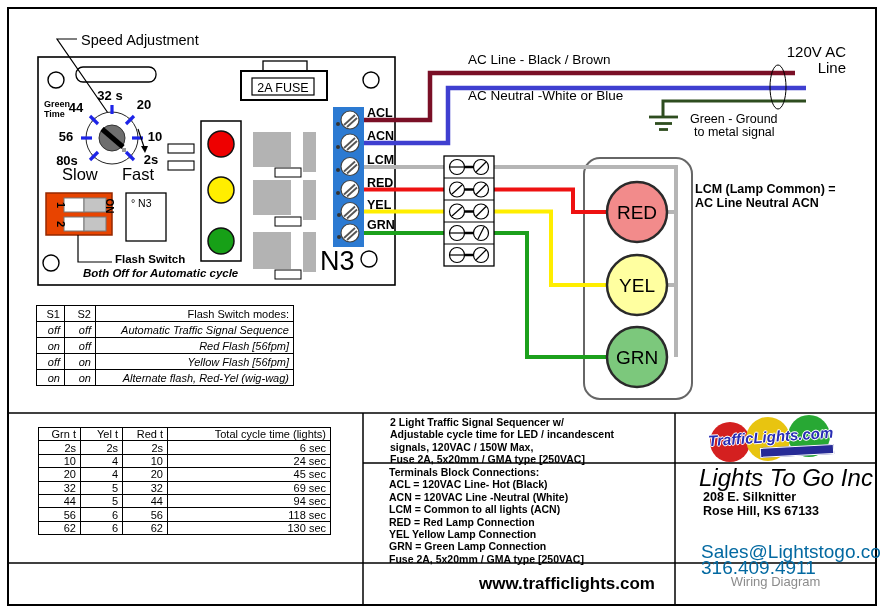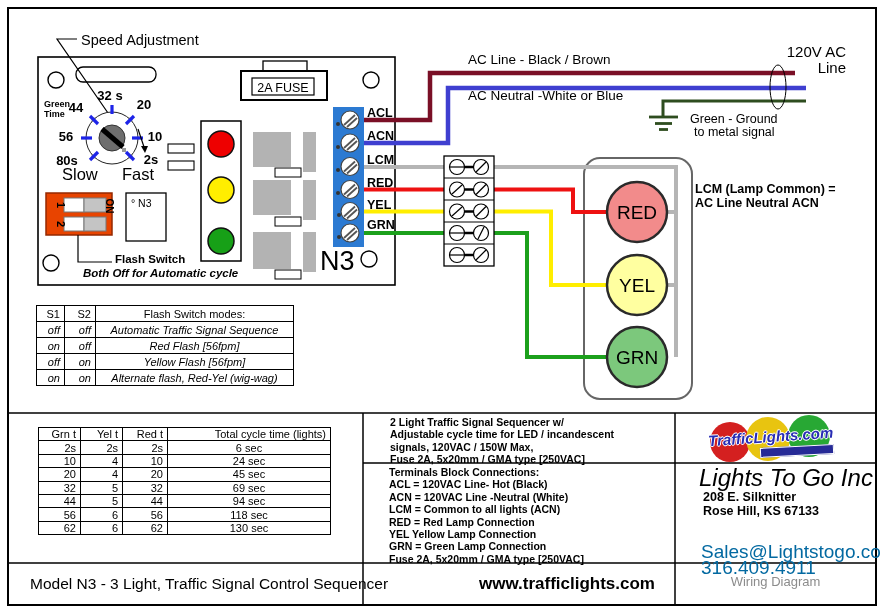--- a/index.html
+++ b/index.html
@@ -11,21 +11,21 @@
   
   .tbl{border-collapse:collapse;font-size:11px;color:#000;table-layout:fixed;}
   .tbl th,.tbl td{border:1.4px solid #000;padding:0 4px;font-weight:normal;
                   white-space:nowrap;overflow:hidden;}
   .flash{left:36px;top:305px;}
   .flash th,.flash td{height:15px;}
   .flash td{font-style:italic;}
   .timing{left:38px;top:427px;}
   .timing th,.timing td{height:12.4px;}
   .cc{text-align:right;}
-  .ll{text-align:center;margin-left:48px;}
+  .ll{text-align:right;margin-left:48px;}
   .pad14{padding-left:14px;}
   
   .infoline{font-size:10.5px;font-weight:bold;line-height:12.4px;color:#000;white-space:nowrap;}
   .desc{left:390px;top:416px;}
   .terms{left:389px;top:466px;}
   
   .coname{left:699px;top:464px;font-size:24px;font-style:italic;color:#000;white-space:nowrap;text-align:center;}
   .addr{left:703px;top:490px;font-size:12.5px;font-weight:bold;line-height:14px;color:#000;}
   .contact{left:701px;top:544px;font-size:19px;line-height:15.5px;color:#0369a1;}
   
@@ -412,17 +412,16 @@
 <div class="abs coname">Lights To Go Inc</div>
 <div class="abs addr">
   <div>208 E. Silknitter</div>
   <div>Rose Hill, KS 67133</div>
 </div>
 <div class="abs contact">
   <div>Sales@Lightstogo.com</div>
   <div>316.409.4911</div>
 </div>
 
-<div class="abs f-model">Model N3 - 3 Light, Traffic Signal Control Sequencer</div>
 <div class="abs f-www">www.trafficlights.com</div>
 <div class="abs f-doc">Wiring Diagram</div>
 
 </div>
 
 </body></html>

